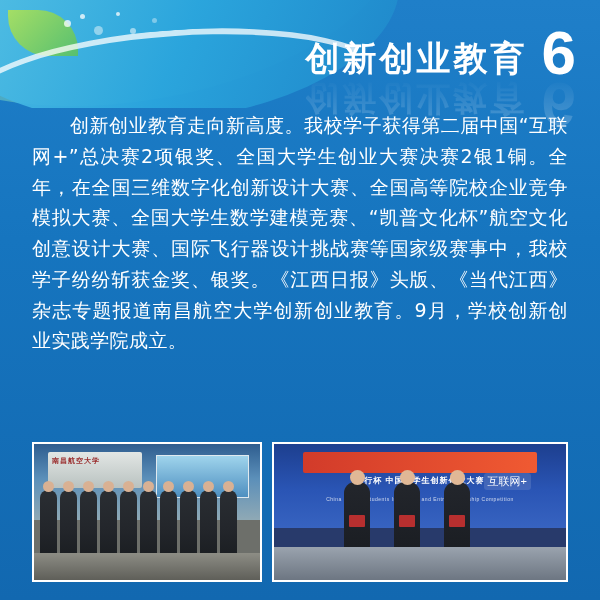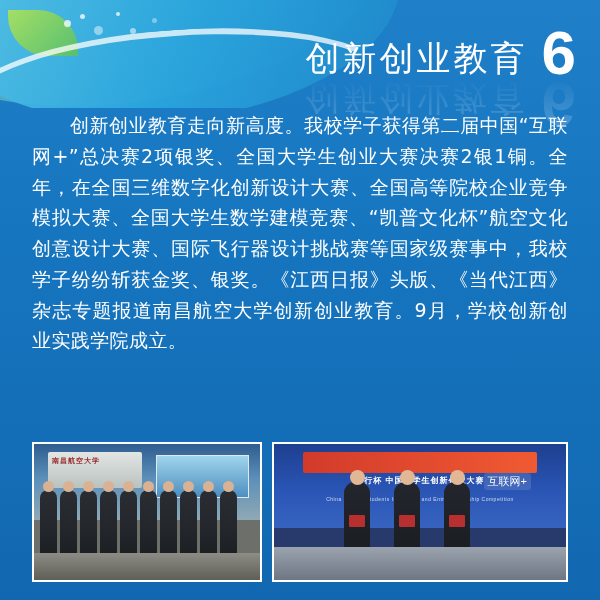--- a/index.html
+++ b/index.html
@@ -80,21 +80,21 @@
   
   .header {
     position: absolute;
     right: 24px; top: 26px;
     display: flex;
     align-items: flex-end;
     gap: 14px;
   }
   .header-title {
     font-size: 34px;
-    font-weight: normal;
+    font-weight: bold;
     color: #ffffff;
     letter-spacing: 3px;
     line-height: 1;
     padding-bottom: 6px;
     white-space: nowrap;
   }
   .header-number {
     font-size: 62px;
     font-weight: bold;
     color: #ffffff;

